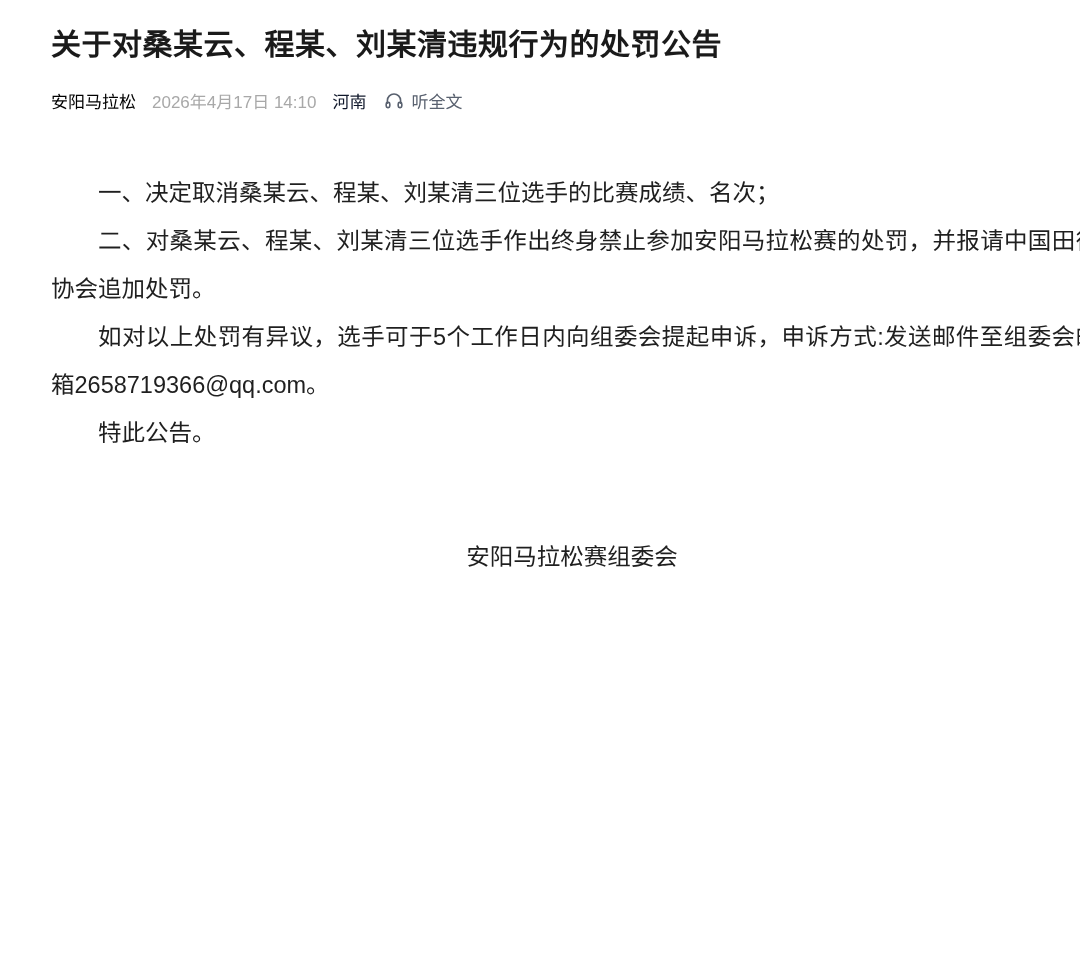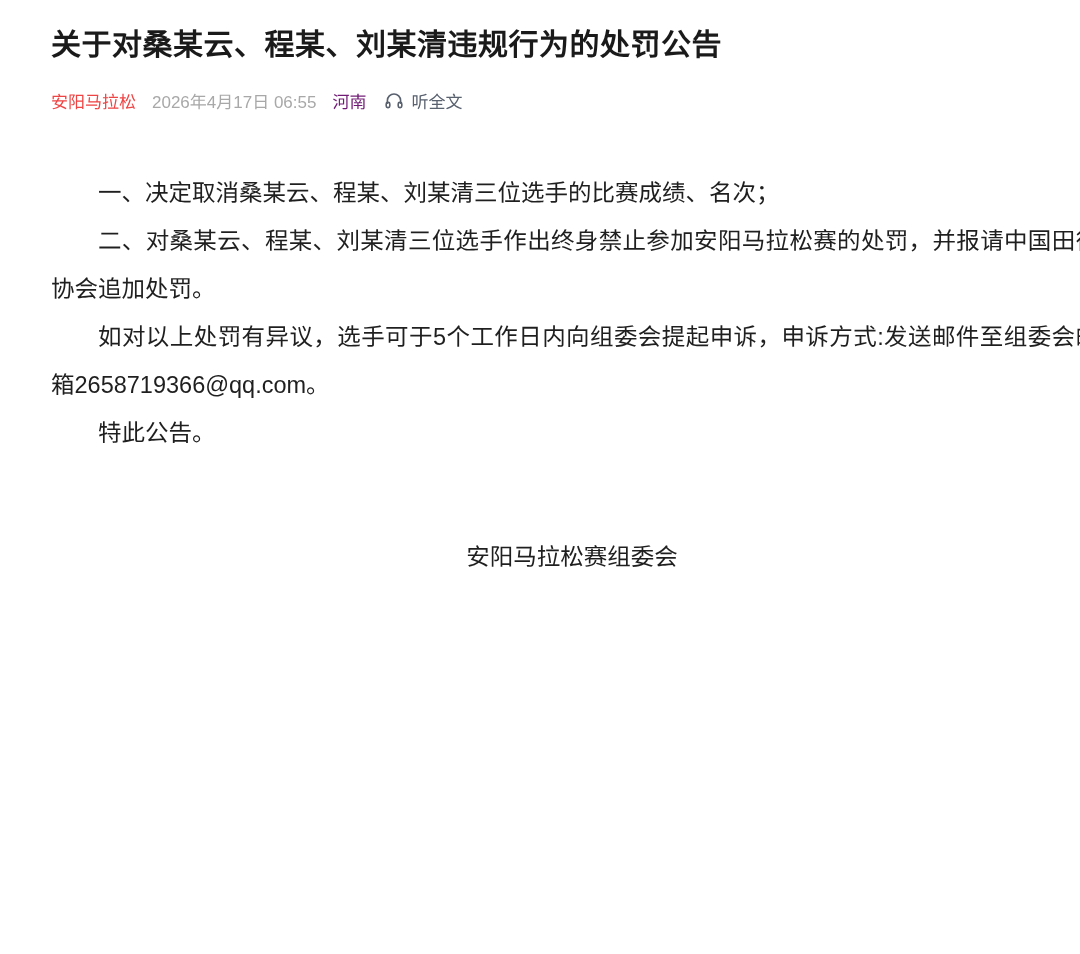--- a/index.html
+++ b/index.html
@@ -32,29 +32,29 @@
   }
   .meta-row {
     display: flex;
     align-items: center;
     margin-top: 22px;
     font-size: 17px;
     color: #9a9a9a;
     white-space: nowrap;
   }
   .meta-source {
-    color: #ef4444;
+    color: #000000;
     margin-right: 16px;
   }
   .meta-time {
     color: #a8a8a8;
     margin-right: 16px;
   }
   .meta-region {
-    color: #701a75;
+    color: #0f172a;
     margin-right: 18px;
   }
   .listen {
     display: flex;
     align-items: center;
     color: #5a6475;
     cursor: pointer;
     font-family: Liberation Serif, serif;
   }
   .listen .hp-icon {
@@ -95,21 +95,21 @@
 </style>
 </head>
 <body>
 
 <div class="page">
 
   <h1 class="article-title">关于对桑某云、程某、刘某清违规行为的处罚公告</h1>
 
   <div class="meta-row">
     <span class="meta-source">安阳马拉松</span>
-    <span class="meta-time">2026年4月17日 06:55</span>
+    <span class="meta-time">2026年4月17日 14:10</span>
     <span class="meta-region">河南</span>
     <span class="listen">
       <span class="hp-icon">
         <svg width="20" height="20" viewBox="0 0 20 20" aria-hidden="true">
           <path d="M3.4 12.2 V9.6 a6.6 6.6 0 0 1 13.2 0 v2.6" fill="none" stroke="#59616f" stroke-width="1.6" stroke-linecap="round"></path>
           <rect x="2.2" y="11.4" width="3.6" height="5.2" rx="1.6" fill="none" stroke="#59616f" stroke-width="1.6"></rect>
           <rect x="14.2" y="11.4" width="3.6" height="5.2" rx="1.6" fill="none" stroke="#59616f" stroke-width="1.6"></rect>
         </svg>
       </span>
       <span class="listen-label">听全文</span>

